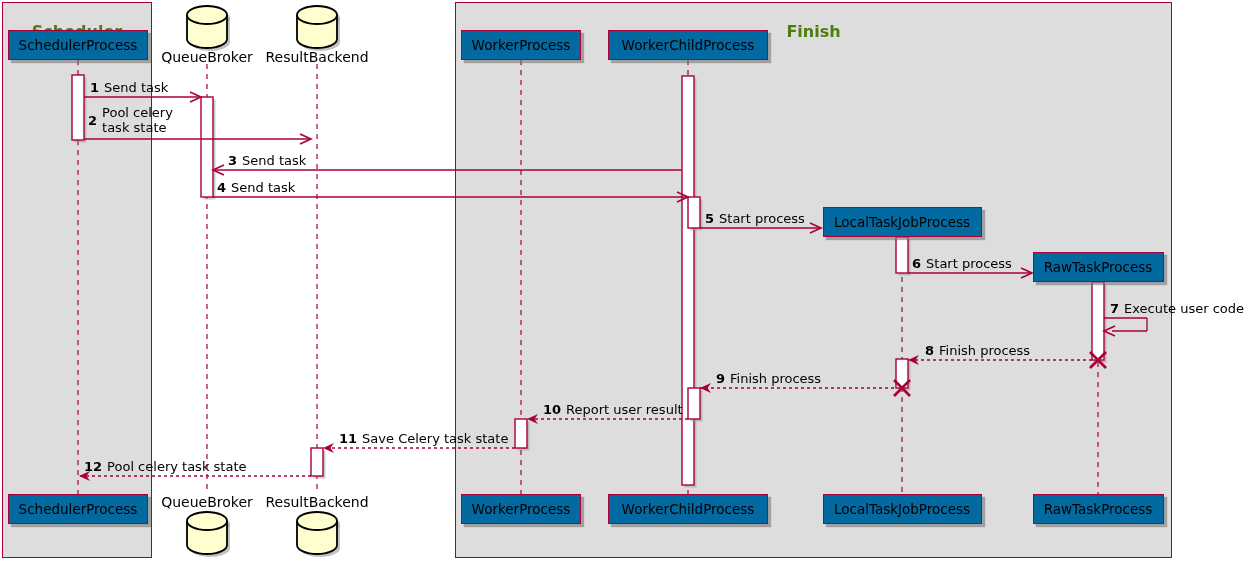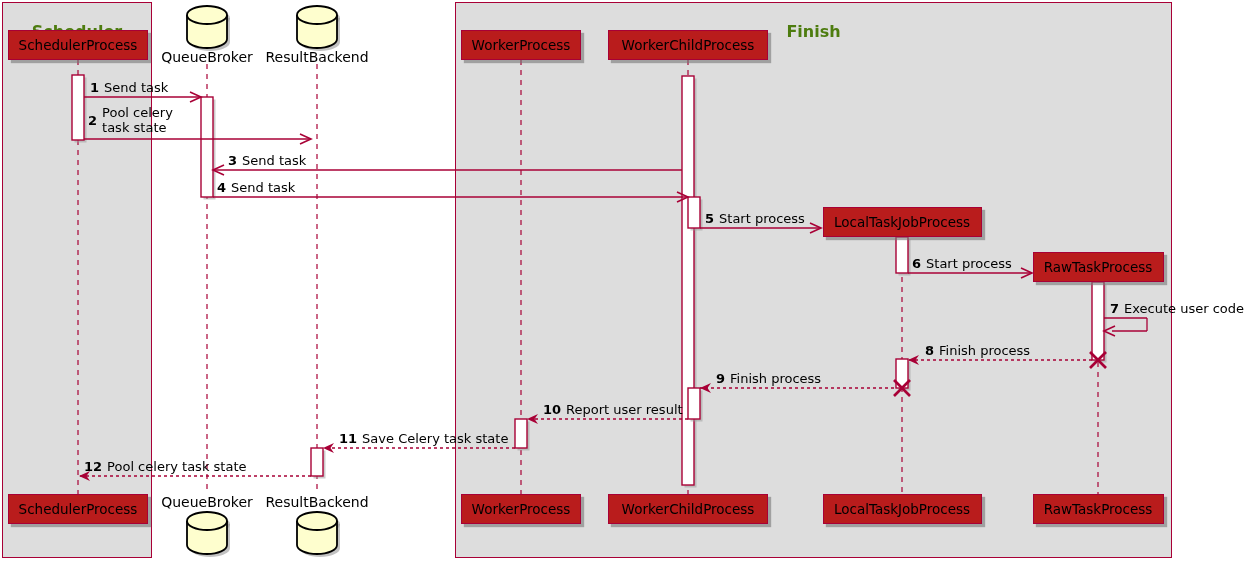--- a/index.html
+++ b/index.html
@@ -2,21 +2,21 @@
 <html><head>
 <meta charset="utf-8">
 <style>
   html,body{margin:0;padding:0;background:#fff;}
   #stage{position:relative;width:1258px;height:570px;background:#ffffff;
          font-family:"DejaVu Sans",sans-serif;overflow:hidden;}
   .frame{position:absolute;background:#DDDDDD;border:1.8px solid #A80036;box-sizing:border-box;}
   .frame-title{font-weight:bold;font-size:16px;text-align:center;margin-top:19px;color:#4d7c0f;}
   #links{position:absolute;left:0;top:0;width:1258px;height:570px;}
   #nodes{position:absolute;left:0;top:0;width:1258px;height:570px;pointer-events:none;}
-  .pbox{position:absolute;height:30px;background:#b91c1c;border:1.8px solid #A80036;
+  .pbox{position:absolute;height:30px;background:#0369a1;border:1.8px solid #A80036;
         box-sizing:border-box;display:flex;align-items:center;justify-content:center;
         font-size:13.5px;white-space:nowrap;color:#000;
         box-shadow:3px 3px 1px rgba(120,120,120,.6);}
   .dblabel{position:absolute;transform:translateX(-50%);font-size:14px;white-space:nowrap;color:#000;}
   .mlabel{position:absolute;font-size:13px;line-height:15px;display:flex;align-items:center;gap:5px;color:#000;}
   .mlabel b{font-weight:bold;}
   .mlabel span{white-space:pre-line;}
 </style>
 </head>
 <body>

